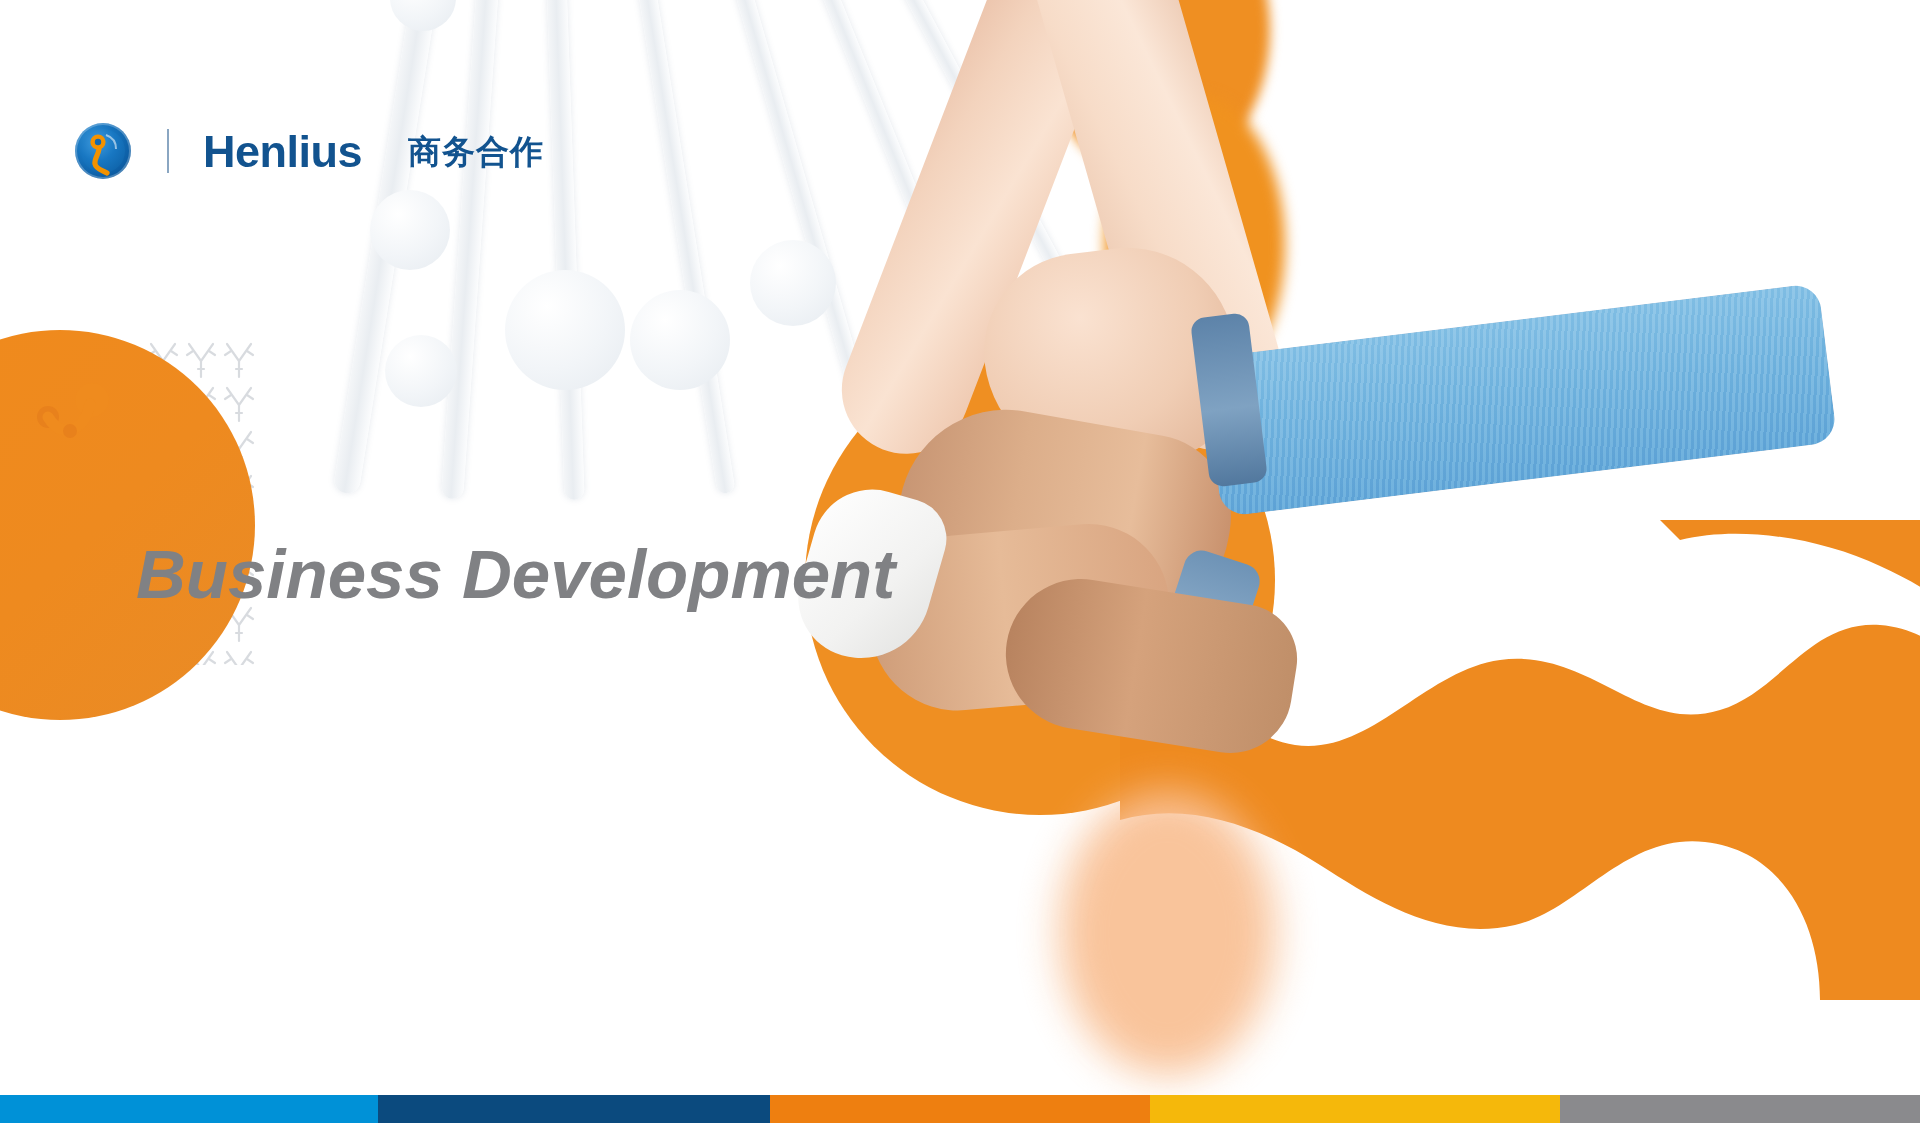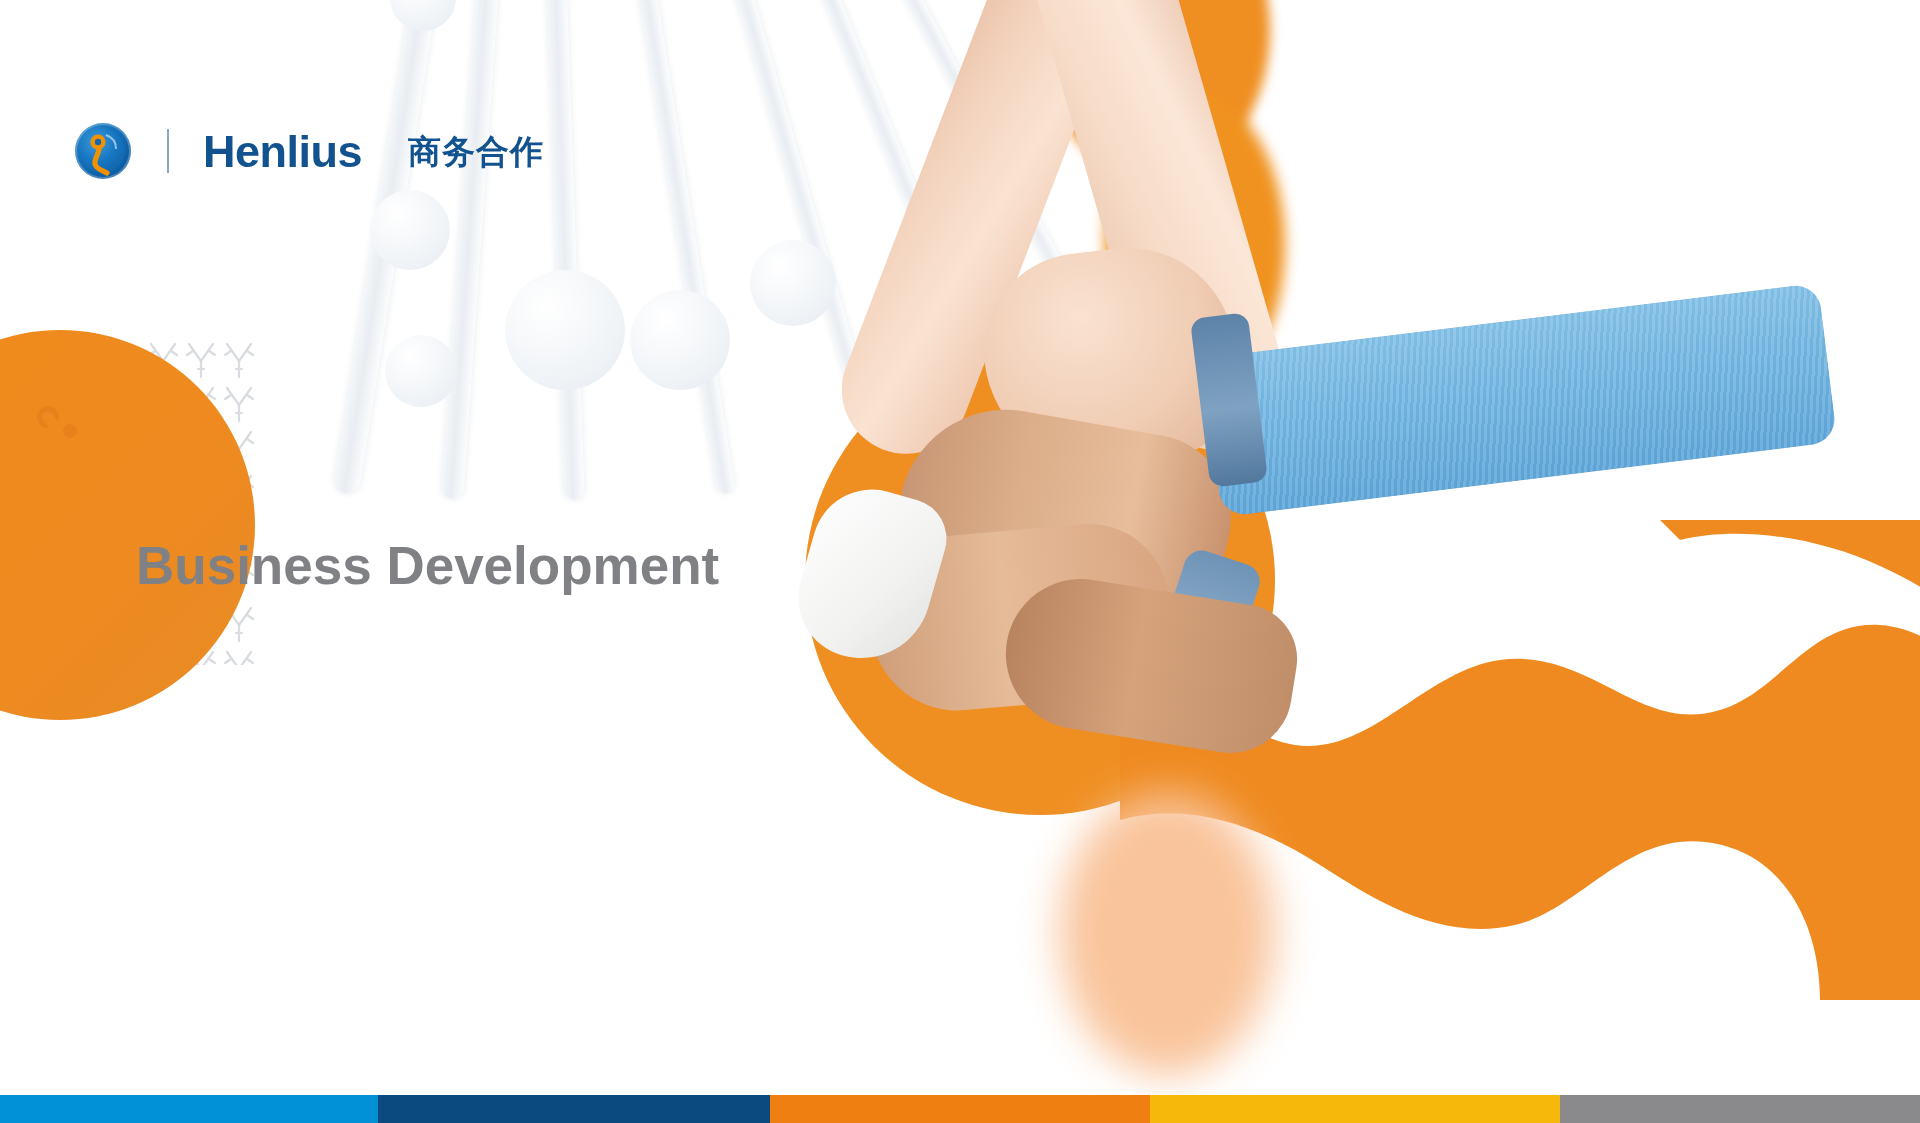--- a/index.html
+++ b/index.html
@@ -56,21 +56,21 @@
     box-shadow:inset 0 0 0 2px rgba(255,255,255,.25);}
   .logo-mark .inner{position:absolute;inset:6px;border-radius:50%;
     background:radial-gradient(circle at 36% 30%,#3f9bdd 0%,#1877c2 45%,#0b5ca0 100%);}
   .logo-divider{width:2px;height:44px;background:#8aa6c2;margin:0 18px 0 20px;}
   .logo-word{font-size:45px;font-weight:bold;color:#12538f;letter-spacing:-0.5px;line-height:1;}
   .logo-cn{font-size:33px;font-weight:bold;color:#12538f;margin-left:30px;letter-spacing:1px;line-height:1;}
 
   
   .title-cn{position:absolute;left:133px;top:385px;font-size:138px;font-weight:bold;color:#ee7f10;
             letter-spacing:12px;line-height:1.1;white-space:nowrap;}
-  .title-en{position:absolute;left:136px;top:535px;font-size:53px;font-weight:bold;
+  .title-en{position:absolute;left:136px;top:535px;font-size:69px;font-weight:bold;font-style:italic;
             color:#808184;letter-spacing:0px;white-space:nowrap;}
 
   
   .bottom-bar{position:absolute;left:0;bottom:0;width:1920px;height:28px;display:flex;}
   .bar-seg{height:100%;}
 </style>
 </head>
 <body>
 
 <div class="slide">

